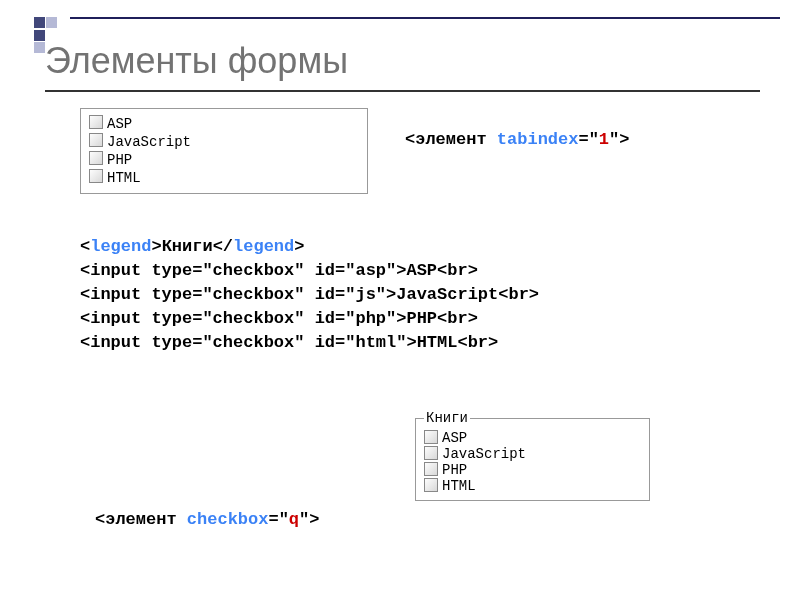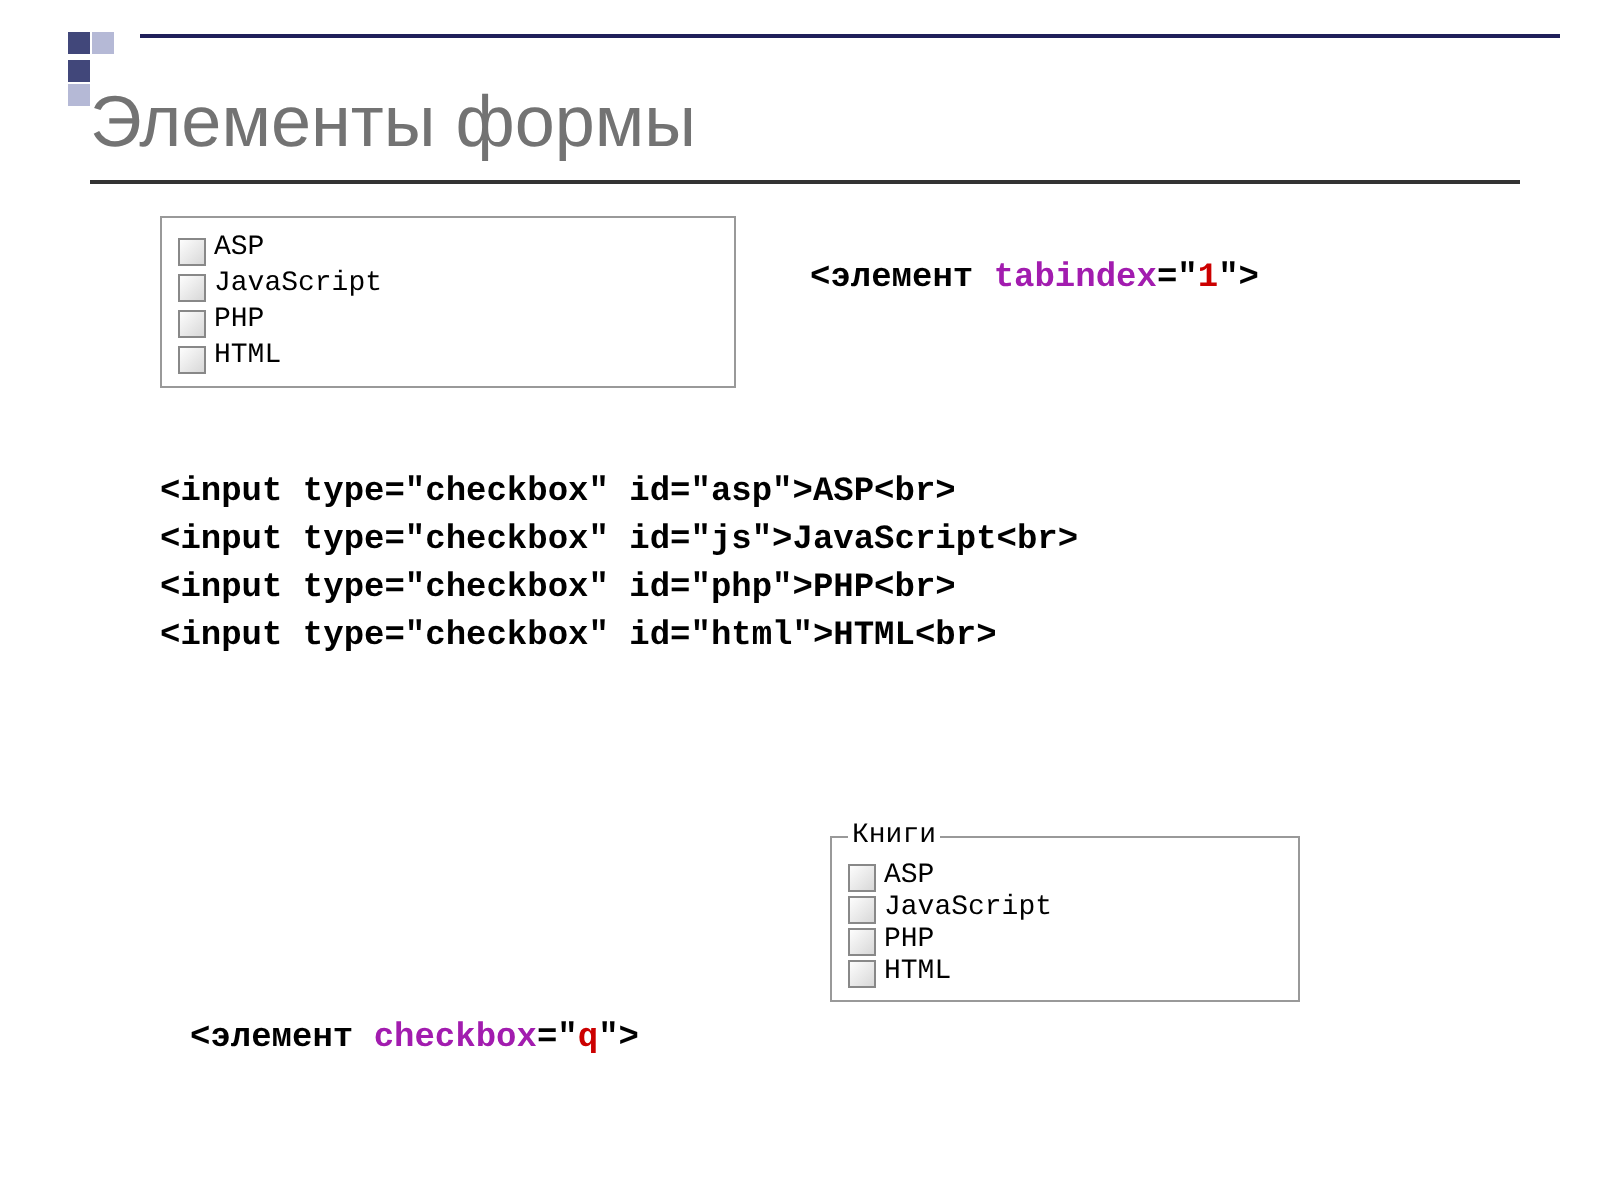--- a/index.html
+++ b/index.html
@@ -62,21 +62,21 @@
     top: 108px;
     left: 80px;
     width: 270px;
     border: 1px solid #999;
     padding: 6px 8px;
     background: #fff;
     font-family: "Courier New", monospace;
     font-size: 14px;
     line-height: 18px;
   }
-  .cb-row { display: flex; align-items: flex-end; gap: 4px; }
+  .cb-row { display: flex; align-items: flex-start; gap: 4px; }
   .cb {
     width: 12px;
     height: 12px;
     border: 1px solid #888;
     background: linear-gradient(135deg, #fdfdfd 0%, #d8d8d8 100%);
     display: inline-block;
   }
   .tabindex-line {
     position: absolute;
     top: 130px;
@@ -87,21 +87,21 @@
   }
   .code-block {
     position: absolute;
     top: 235px;
     left: 80px;
     font-family: "Courier New", monospace;
     font-size: 17px;
     font-weight: bold;
     line-height: 24px;
   }
-  .tagname { color: #a21caf; }
+  .tagname { color: #3b82f6; }
   .txt { color: #000; }
   .val { color: #cc0000; }
   .fieldset-box {
     position: absolute;
     top: 410px;
     left: 415px;
     width: 235px;
     font-family: "Courier New", monospace;
     font-size: 14px;
   }
@@ -155,20 +155,21 @@
       <span class="cb"></span>
       <span>HTML</span>
     </div>
 </div>
 
 <div class="tabindex-line">
   <span class="txt">&lt;</span><span class="txt">элемент </span><span class="tagname">tabindex</span><span class="txt">="</span><span class="val">1</span><span class="txt">"&gt;</span>
 </div>
 
 <div class="code-block">
+  <div><span class="txt">&lt;</span><span class="tagname">legend</span><span class="txt">&gt;</span><span class="txt">Книги</span><span class="txt">&lt;/</span><span class="tagname">legend</span><span class="txt">&gt;</span></div>
   <div><span class="txt">&lt;input type="checkbox" id="asp"&gt;ASP&lt;br&gt;</span></div>
   <div><span class="txt">&lt;input type="checkbox" id="js"&gt;JavaScript&lt;br&gt;</span></div>
   <div><span class="txt">&lt;input type="checkbox" id="php"&gt;PHP&lt;br&gt;</span></div>
   <div><span class="txt">&lt;input type="checkbox" id="html"&gt;HTML&lt;br&gt;</span></div>
 </div>
 
 <div class="fieldset-box">
   <fieldset>
     <legend>Книги</legend>
     <div class="cb-row">

